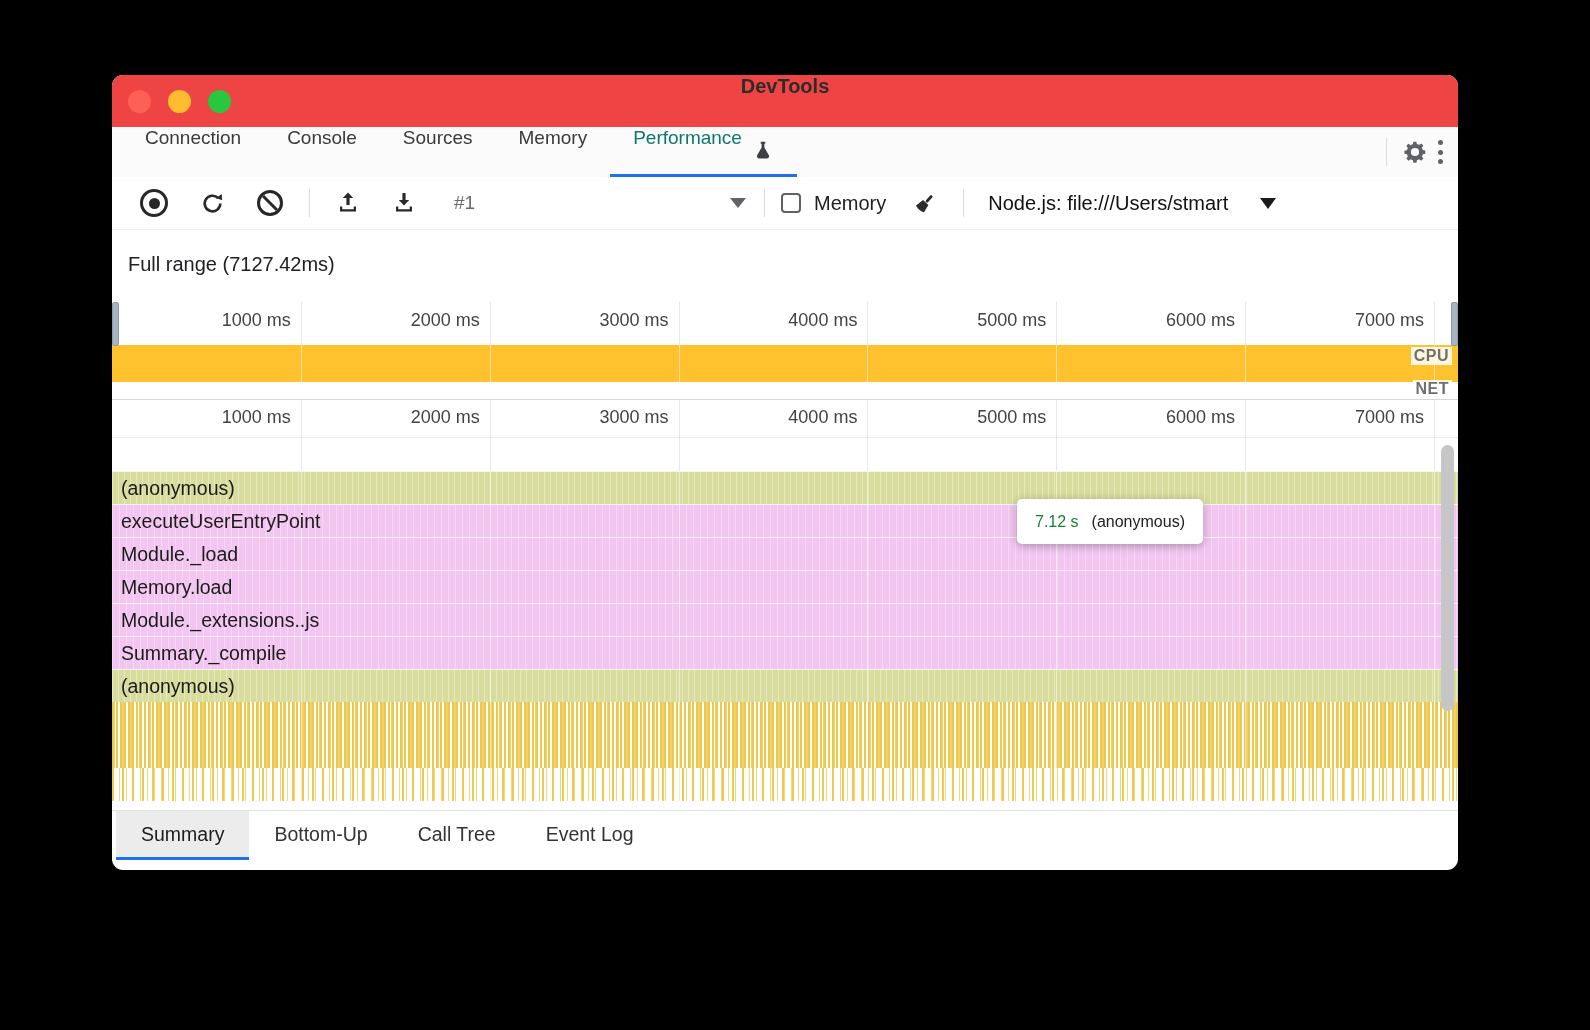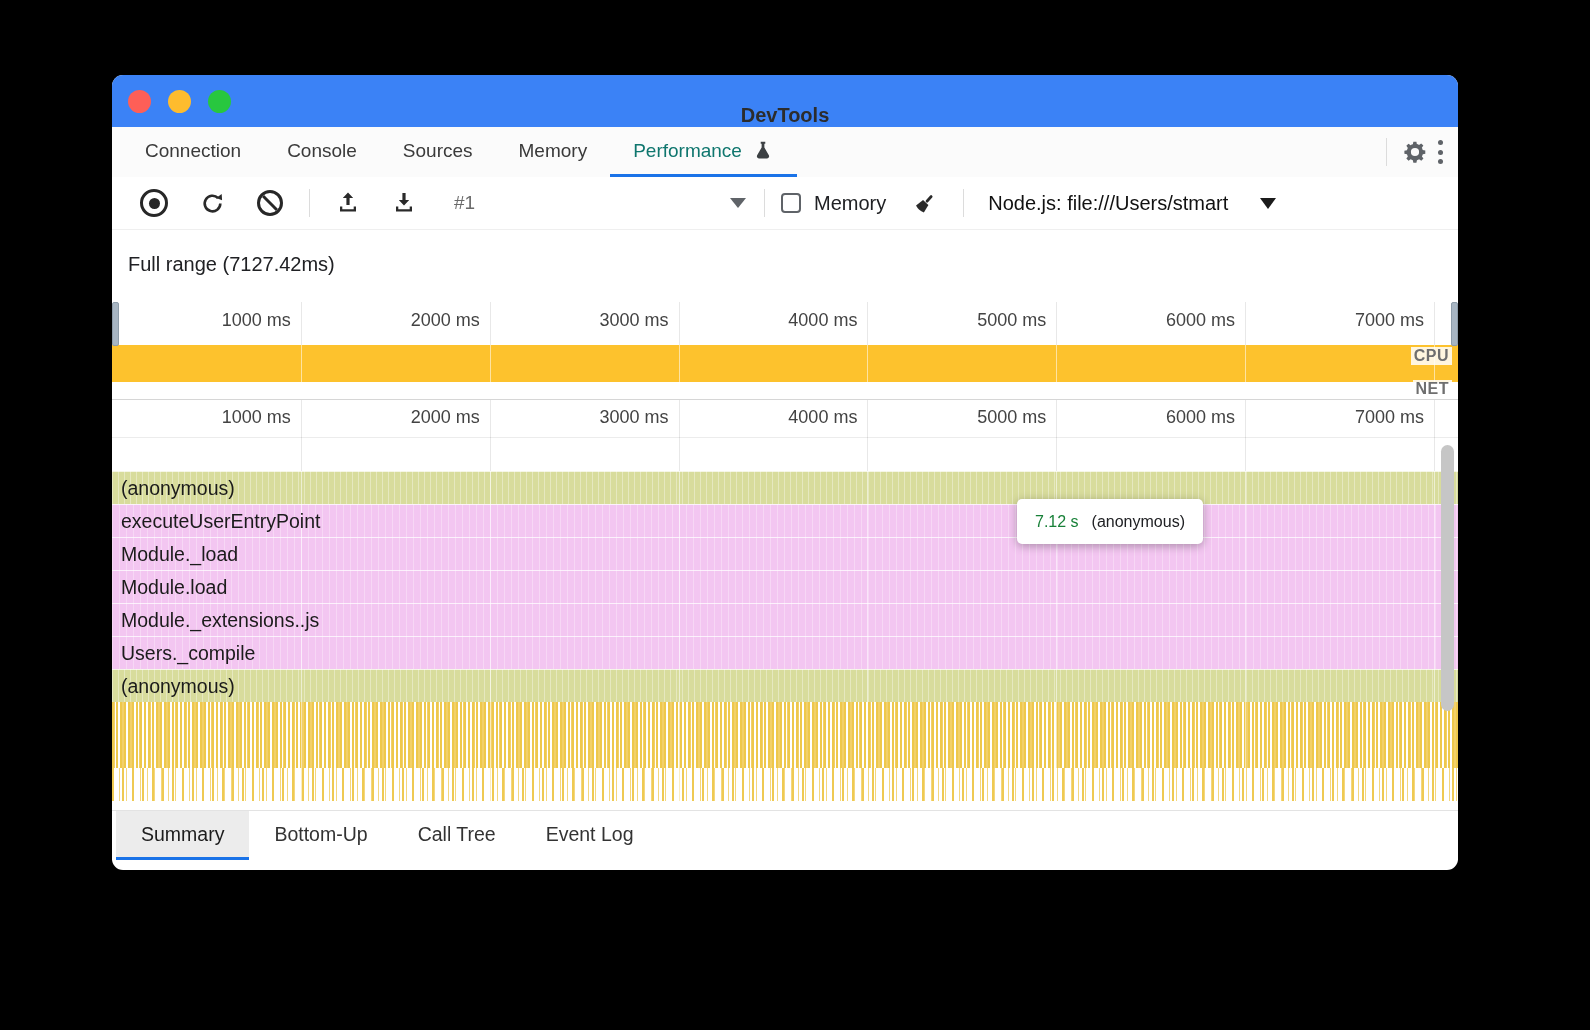--- a/index.html
+++ b/index.html
@@ -7,31 +7,31 @@
     width:1590px;height:1030px;position:relative;background:#000;
     font-family:"Liberation Sans","DejaVu Sans",sans-serif;
     -webkit-font-smoothing:antialiased;overflow:hidden;
   }
   .window{
     position:absolute;left:112px;top:75px;width:1346px;height:795px;
     background:#fff;border-radius:11px;overflow:hidden;
     box-shadow:0 25px 70px rgba(0,0,0,.55);
   }
   
-  .titlebar{position:absolute;top:0;left:0;right:0;height:52px;background:#3b82f6;
-    display:flex;align-items:flex-end;justify-content:center;border-bottom:1px solid #f97316;}
+  .titlebar{position:absolute;top:0;left:0;right:0;height:52px;background:#ef4444;
+    display:flex;align-items:flex-start;justify-content:center;border-bottom:1px solid #f97316;}
   .traffic-lights{position:absolute;left:16px;top:0;height:100%;display:flex;align-items:center;gap:17px;}
   .tl{width:23px;height:23px;border-radius:50%;}
   .tl.red{background:#fe5f57;} .tl.yellow{background:#febc2e;} .tl.green{background:#28c73f;}
   .window-title{font-size:20px;font-weight:bold;color:#2c2c2c;}
   
   .tabbar{position:absolute;top:52px;left:0;right:0;height:50px;background:#fbfbfb;
     border-bottom:1px solid #ebebeb;display:flex;align-items:stretch;}
   .tabs{display:flex;align-items:stretch;padding-left:10px;}
-  .tab{display:flex;align-items:center;gap:10px;padding:0 23px;font-size:19px;color:#3a3a3a;
+  .tab{display:flex;gap:10px;padding:0 23px;font-size:19px;color:#3a3a3a;
     border-bottom:3px solid transparent;cursor:pointer;box-sizing:border-box;}
   .tab.active{color:#0f766e;border-bottom-color:#1a73e8;}
   .flask{display:flex;align-items:center;}
   .tabbar-actions{margin-left:auto;display:flex;align-items:center;padding-right:10px;}
   .vdivider{width:1px;height:28px;background:#dcdcdc;margin:0 10px;flex:0 0 auto;}
   .icon-btn{background:none;border:none;padding:5px;display:flex;flex-direction:column;
     align-items:center;justify-content:center;cursor:pointer;}
   .kebab{display:flex;flex-direction:column;align-items:center;}
   .kdot{width:5px;height:5px;border-radius:50%;background:#5f6368;margin:2.4px 0;}
   
@@ -280,27 +280,27 @@
           <div class="flame-row olive" style="top: 0px;">
             <span class="row-label">(anonymous)</span>
           </div>
           <div class="flame-row pink" style="top: 33px;">
             <span class="row-label">executeUserEntryPoint</span>
           </div>
           <div class="flame-row pink" style="top: 66px;">
             <span class="row-label">Module._load</span>
           </div>
           <div class="flame-row pink" style="top: 99px;">
-            <span class="row-label">Module.load</span>
+            <span class="row-label">Memory.load</span>
           </div>
           <div class="flame-row pink" style="top: 132px; align-items: center;">
             <span class="row-label">Module._extensions..js</span>
           </div>
           <div class="flame-row pink" style="top: 165px;">
-            <span class="row-label">Users._compile</span>
+            <span class="row-label">Summary._compile</span>
           </div>
           <div class="flame-row olive" style="top: 198px;">
             <span class="row-label">(anonymous)</span>
           </div>
         </div>
       <div class="bands" id="flame-bands">
           <div class="band dense" style="top: 0px;"></div>
           <div class="band dense" style="top: 33px;"></div>
           <div class="band sparse" style="top: 66px;"></div>
         </div>

